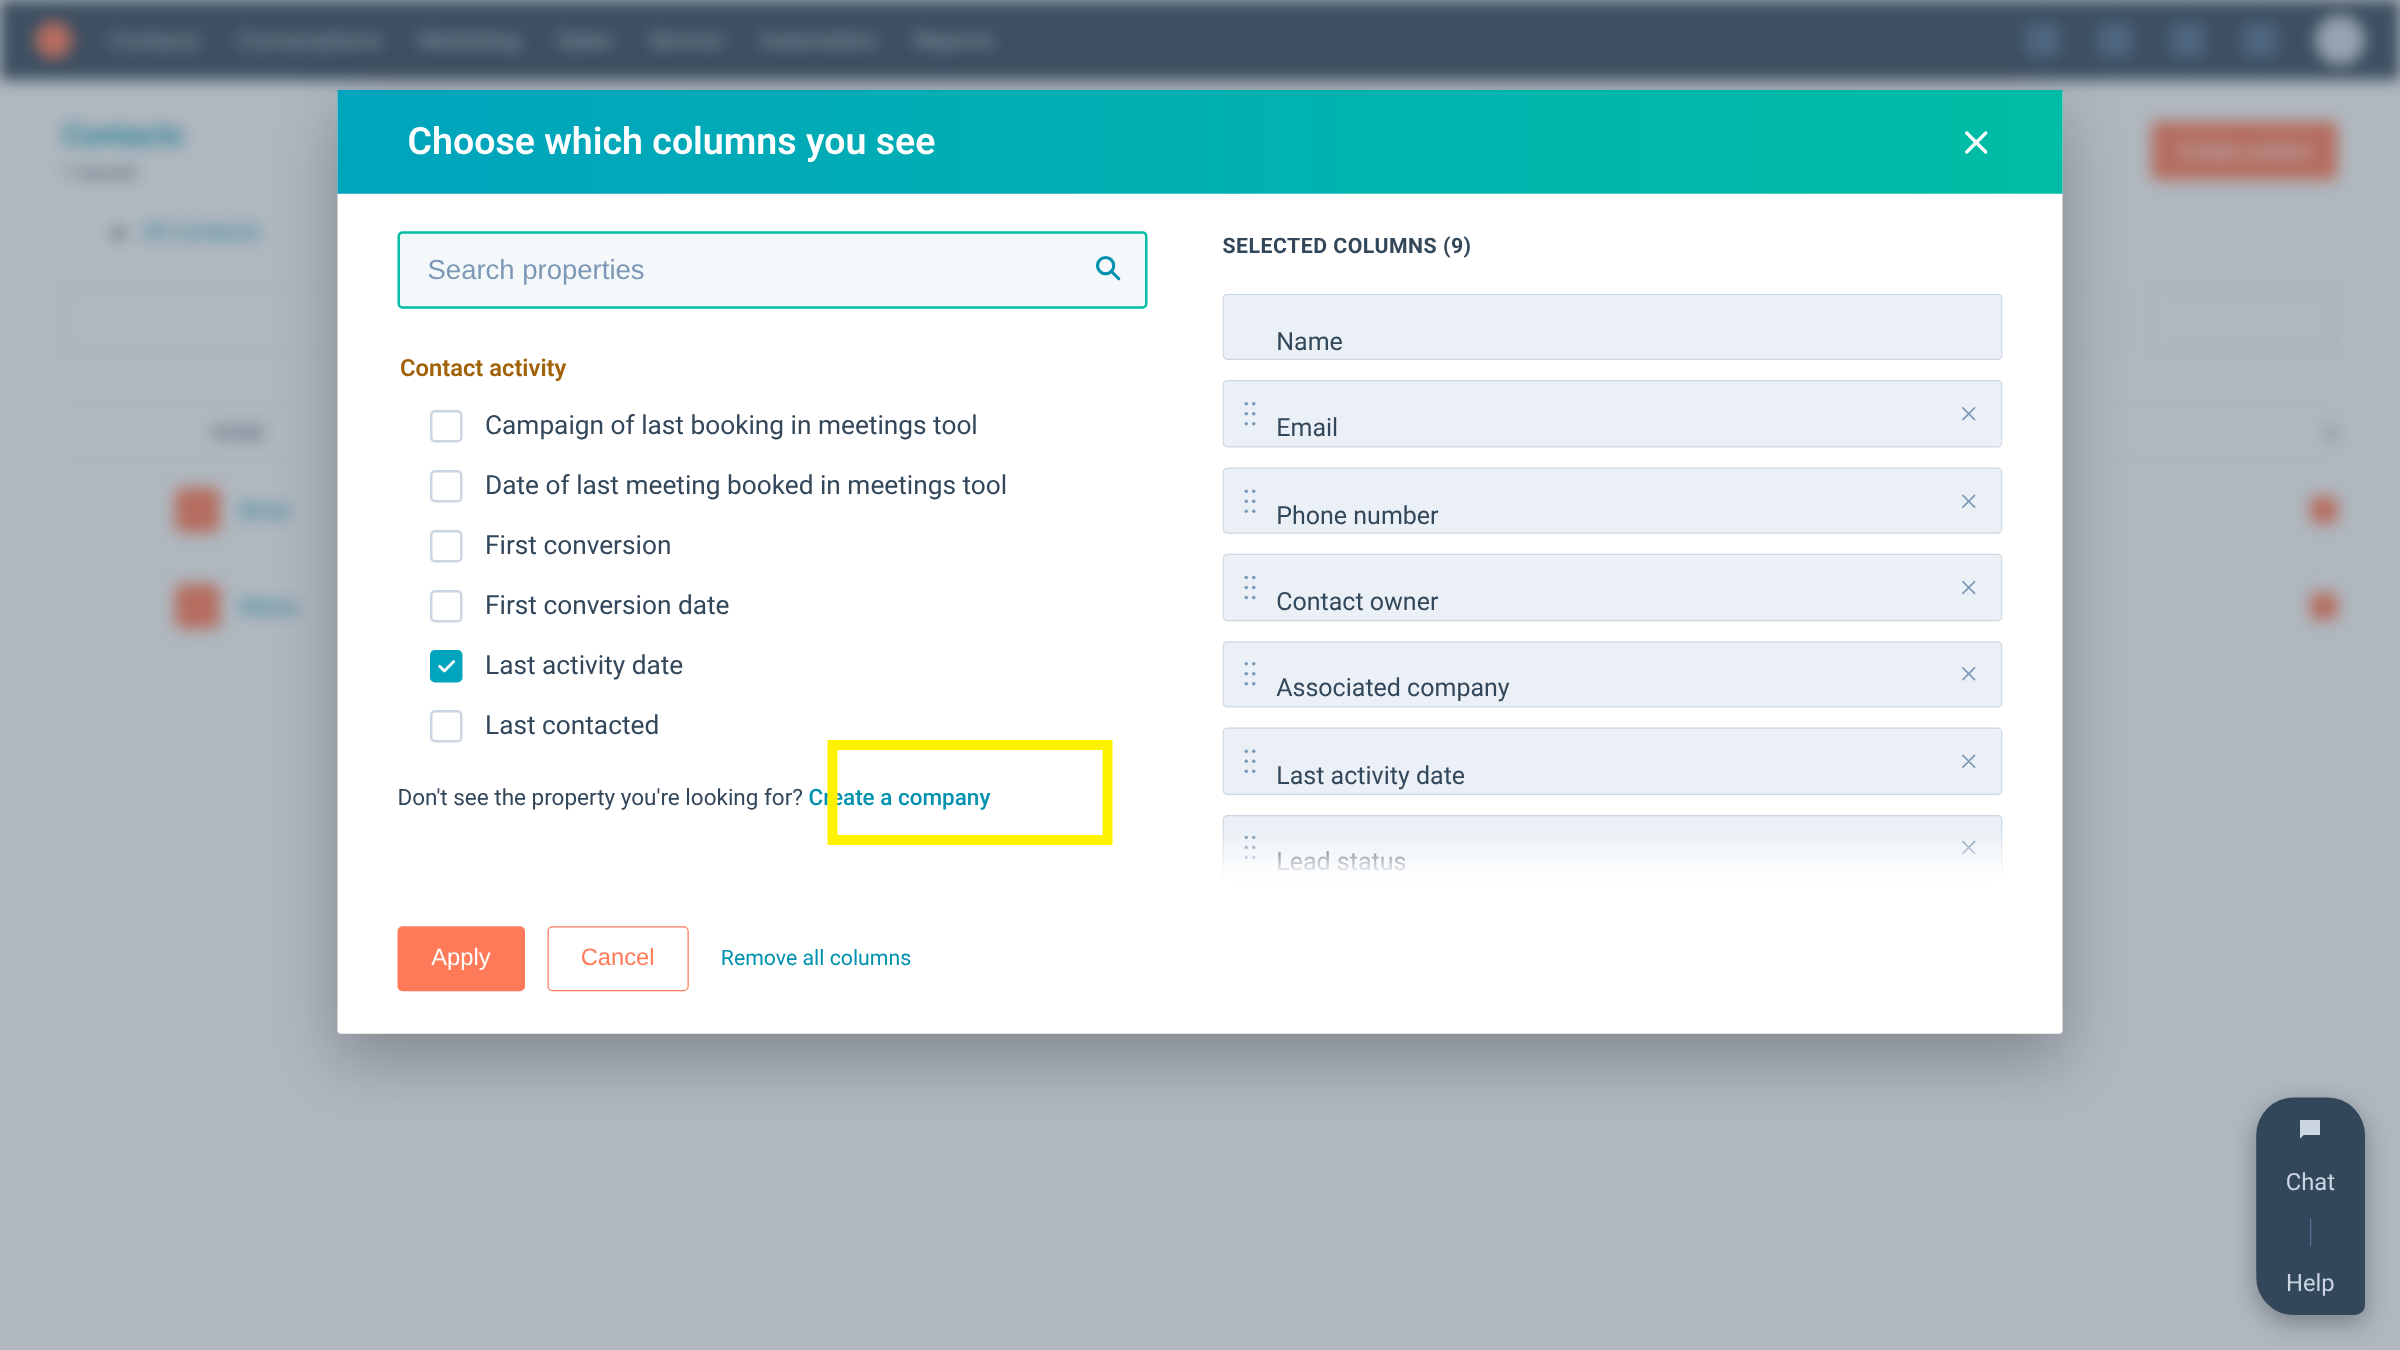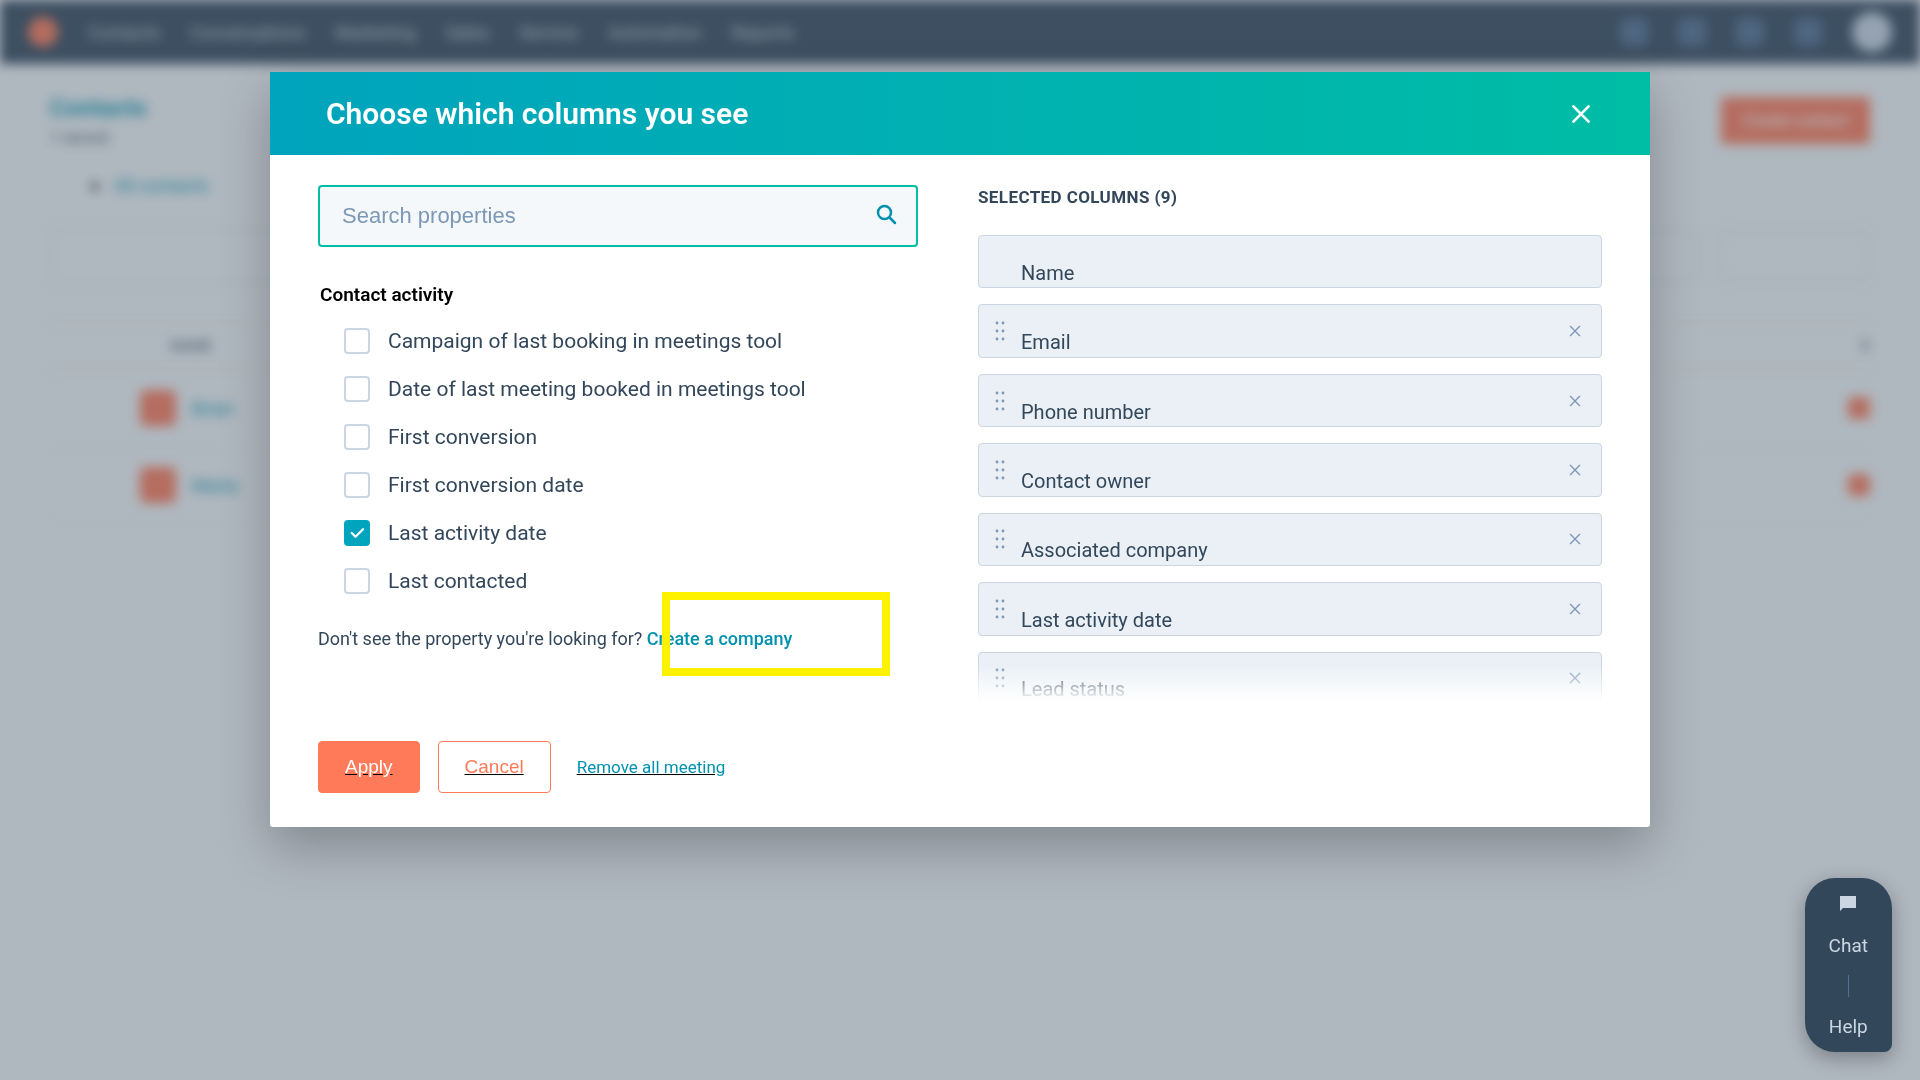--- a/index.html
+++ b/index.html
@@ -45,21 +45,21 @@
 .modal-body { display: flex; padding: 30px 48px 10px 48px; gap: 60px; }
 .col-left { flex: 0 0 600px; }
 .col-right { flex: 1; }
 
 .search-wrap { position: relative; }
 .search-input { width: 100%; height: 62px; border: 2px solid #00bda5; border-radius: 4px; background: #f5f8fa; padding: 0 56px 0 22px; font-size: 22px; color: #1d4ed8; outline: none; }
 .search-input::placeholder { color: #7c98b6; }
 .search-icon { position: absolute; right: 20px; top: 50%; transform: translateY(-50%); color: #0091ae; }
 .search-icon svg { width: 24px; height: 24px; }
 
-.category-label { margin-top: 36px; font-size: 19px; font-weight: 600; color: #000000; padding-left: 2px; }
+.category-label { margin-top: 36px; font-size: 19px; font-weight: 600; color: #a16207; padding-left: 2px; }
 .prop-list { margin-top: 22px; display: flex; flex-direction: column; gap: 22px; padding-left: 26px; }
 .prop-row { display: flex; align-items: center; gap: 18px; cursor: pointer; }
 .chk { width: 26px; height: 26px; border: 2px solid #cbd6e2; border-radius: 4px; display: flex; align-items: center; justify-content: center; flex-shrink: 0; }
 .chk.checked { border-color: #00a4bd; background: #00a4bd; }
 .chk.checked svg { width: 18px; height: 18px; color: #fff; }
 .prop-label { font-size: 21px; color: #33475b; }
 
 .hint-row { margin-top: 34px; font-size: 18px; color: #33475b; position: relative; }
 .hint-link { color: #0091ae; font-weight: 500; cursor: pointer; }
 .highlight-box { position: absolute; border: 8px solid #fef200; pointer-events: none; }
@@ -68,21 +68,21 @@
 .sel-list { margin-top: 28px; display: flex; flex-direction: column; gap: 16px; max-height: 470px; overflow: hidden; position: relative; }
 .sel-item { background: #eaf0f6; border: 1px solid #cbd6e2; border-radius: 4px; height: 56px; display: flex; align-items: center; padding: 0 18px 0 14px; }
 .drag-handle { width: 14px; height: 26px; color: #7c98b6; display: flex; align-items: center; justify-content: center; margin-right: 14px; cursor: grab; }
 .drag-handle svg { width: 12px; height: 24px; }
 .sel-label { font-size: 20px; color: #33475b; flex: 1; margin-top: 22px; }
 .remove-x { color: #7c98b6; cursor: pointer; display: flex; }
 .remove-x svg { width: 16px; height: 16px; }
 .sel-item.locked .drag-handle, .sel-item.locked .remove-x { visibility: hidden; }
 .sel-fade { position: absolute; left: 0; right: 0; bottom: 0; height: 40px; background: linear-gradient(180deg, rgba(255,255,255,0) 0%, #fff 90%); pointer-events: none; }
 
-.modal-footer { padding: 26px 48px 34px 48px; display: flex; align-items: center; gap: 18px; text-decoration: underline; }
+.modal-footer { padding: 26px 48px 34px 48px; display: flex; align-items: center; gap: 18px; }
 .btn { height: 52px; padding: 0 26px; border-radius: 4px; font-size: 19px; font-weight: 500; cursor: pointer; display: inline-flex; align-items: center; }
 .btn-primary { background: #ff7a59; color: #fff; border: 1px solid #ff7a59; }
 .btn-secondary { background: #fff; color: #ff7a59; border: 1px solid #ff7a59; }
 .link-btn { color: #0091ae; font-size: 17px; cursor: pointer; margin-left: 8px; }
 
 
 .chat-widget { position: absolute; right: 28px; bottom: 28px; background: #33475b; color: #cbd6e2; border-radius: 30px 30px 8px 30px; padding: 14px 24px; display: flex; align-items: center; gap: 18px; font-size: 19px; box-shadow: 0 6px 20px rgba(0,0,0,0.3); flex-direction: column; }
 .chat-icon { width: 24px; height: 24px; color: #cbd6e2; }
 .chat-sep { width: 1px; height: 22px; background: #516f90; }
 </style>
@@ -336,21 +336,21 @@
             </div>
           </div>
           <div class="sel-fade"></div>
       </div>
     </div>
   </div>
 
   <div class="modal-footer">
     <button class="btn btn-primary">Apply</button>
     <button class="btn btn-secondary">Cancel</button>
-    <span class="link-btn">Remove all meeting</span>
+    <span class="link-btn">Remove all columns</span>
   </div>
 </div>
 
 <div class="chat-widget">
   <svg class="chat-icon" viewBox="0 0 24 24" fill="currentColor">
       <path d="M4 4h16v12H7l-3 3V4z"></path>
     </svg>
   <span>Chat</span>
   <div class="chat-sep"></div>
   <span>Help</span>

